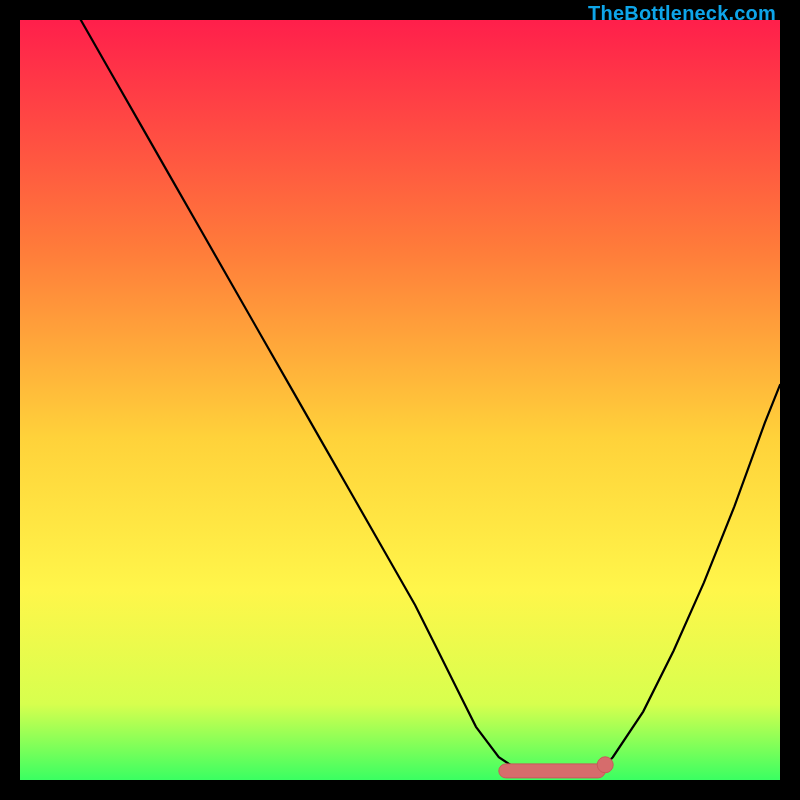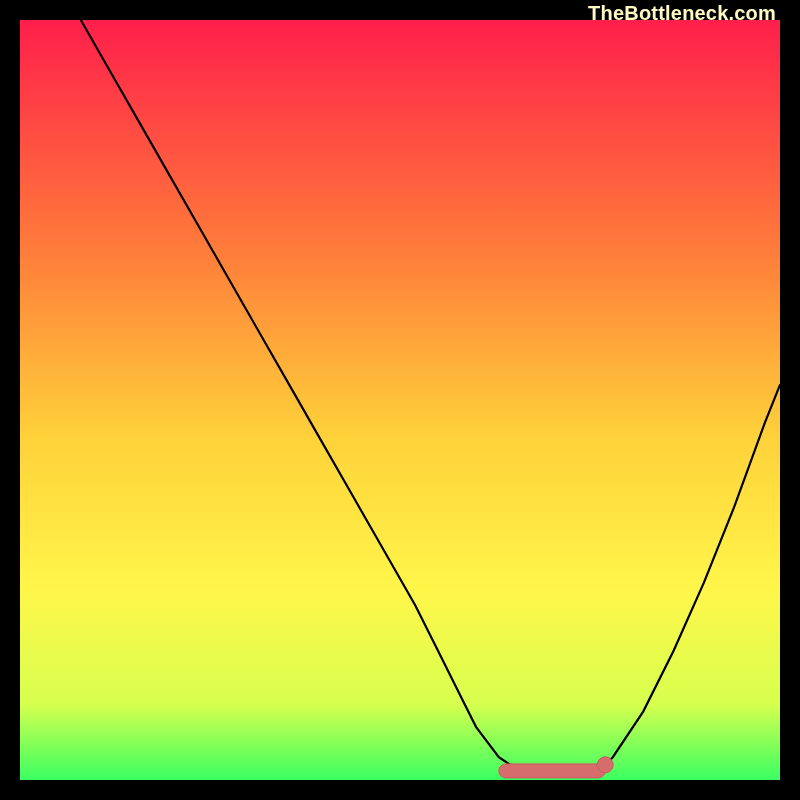--- a/index.html
+++ b/index.html
@@ -17,21 +17,21 @@
     width: 760px;
     height: 760px;
   }
   .watermark {
     position: absolute;
     top: 2px;
     right: 24px;
     font-family: Arial, Helvetica, sans-serif;
     font-size: 20px;
     font-weight: 600;
-    color: #fef9c3;
+    color: #0ea5e9;
     letter-spacing: 0.2px;
   }
   svg {
     display: block;
   }
 </style>
 </head>
 <body>
 
 <div class="chart-area">

